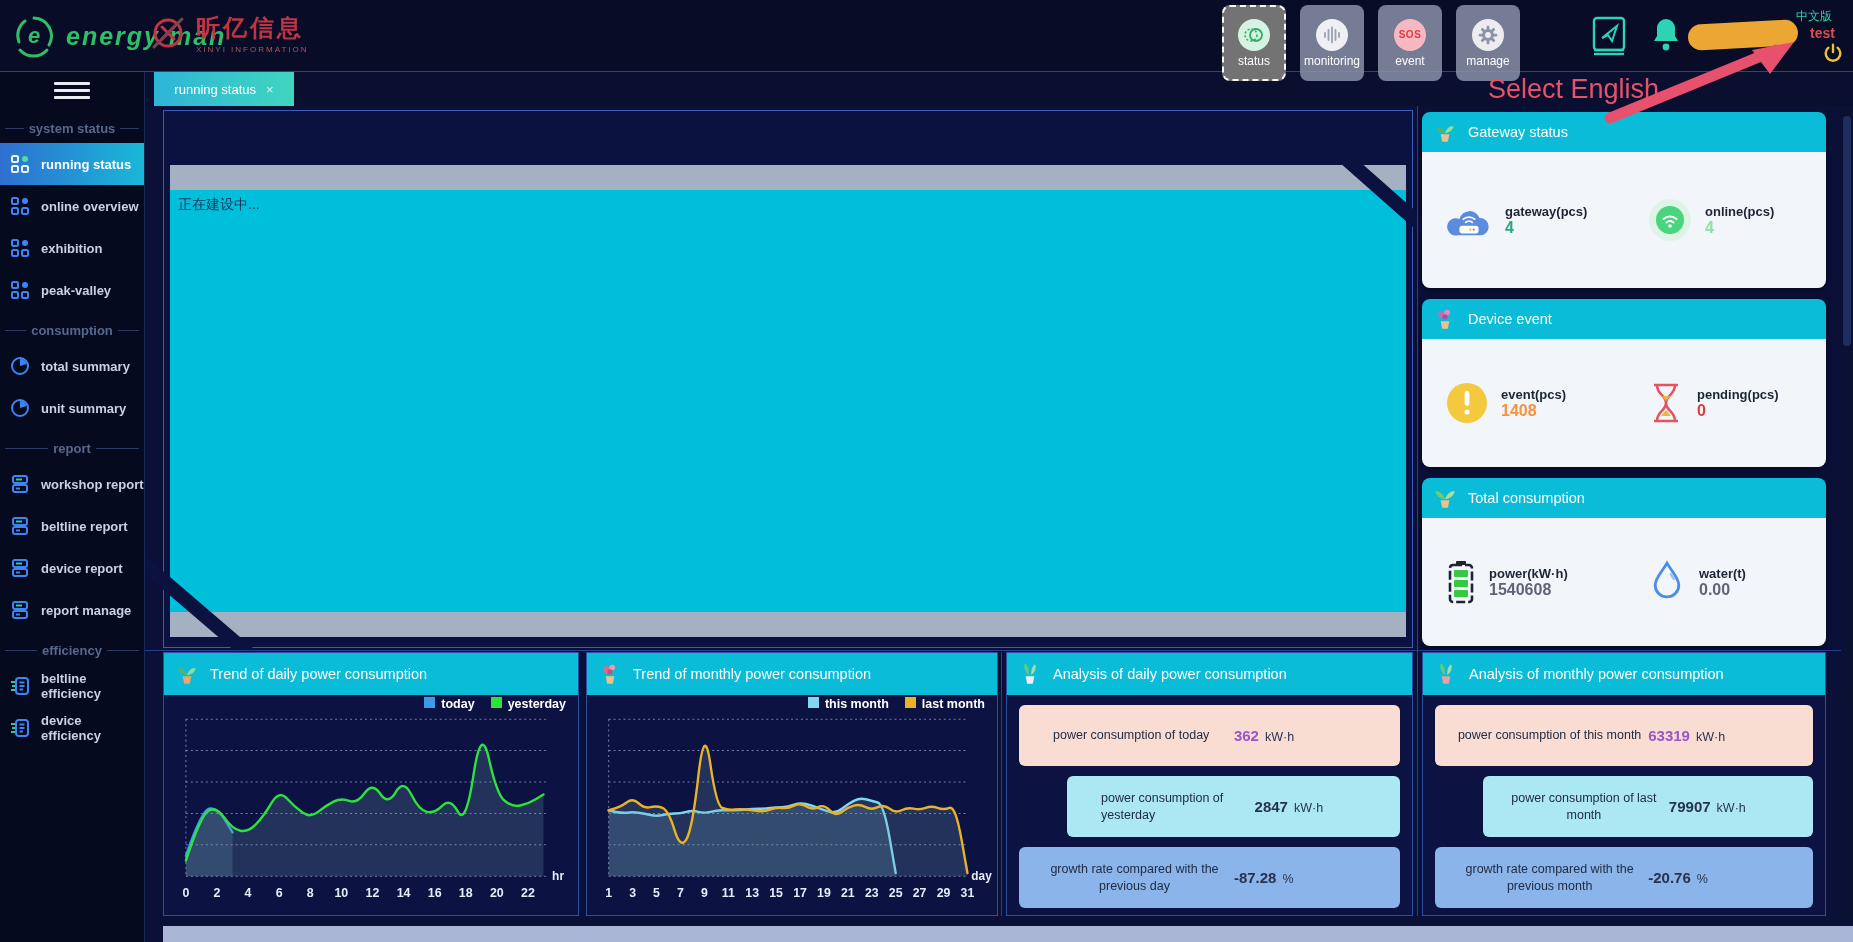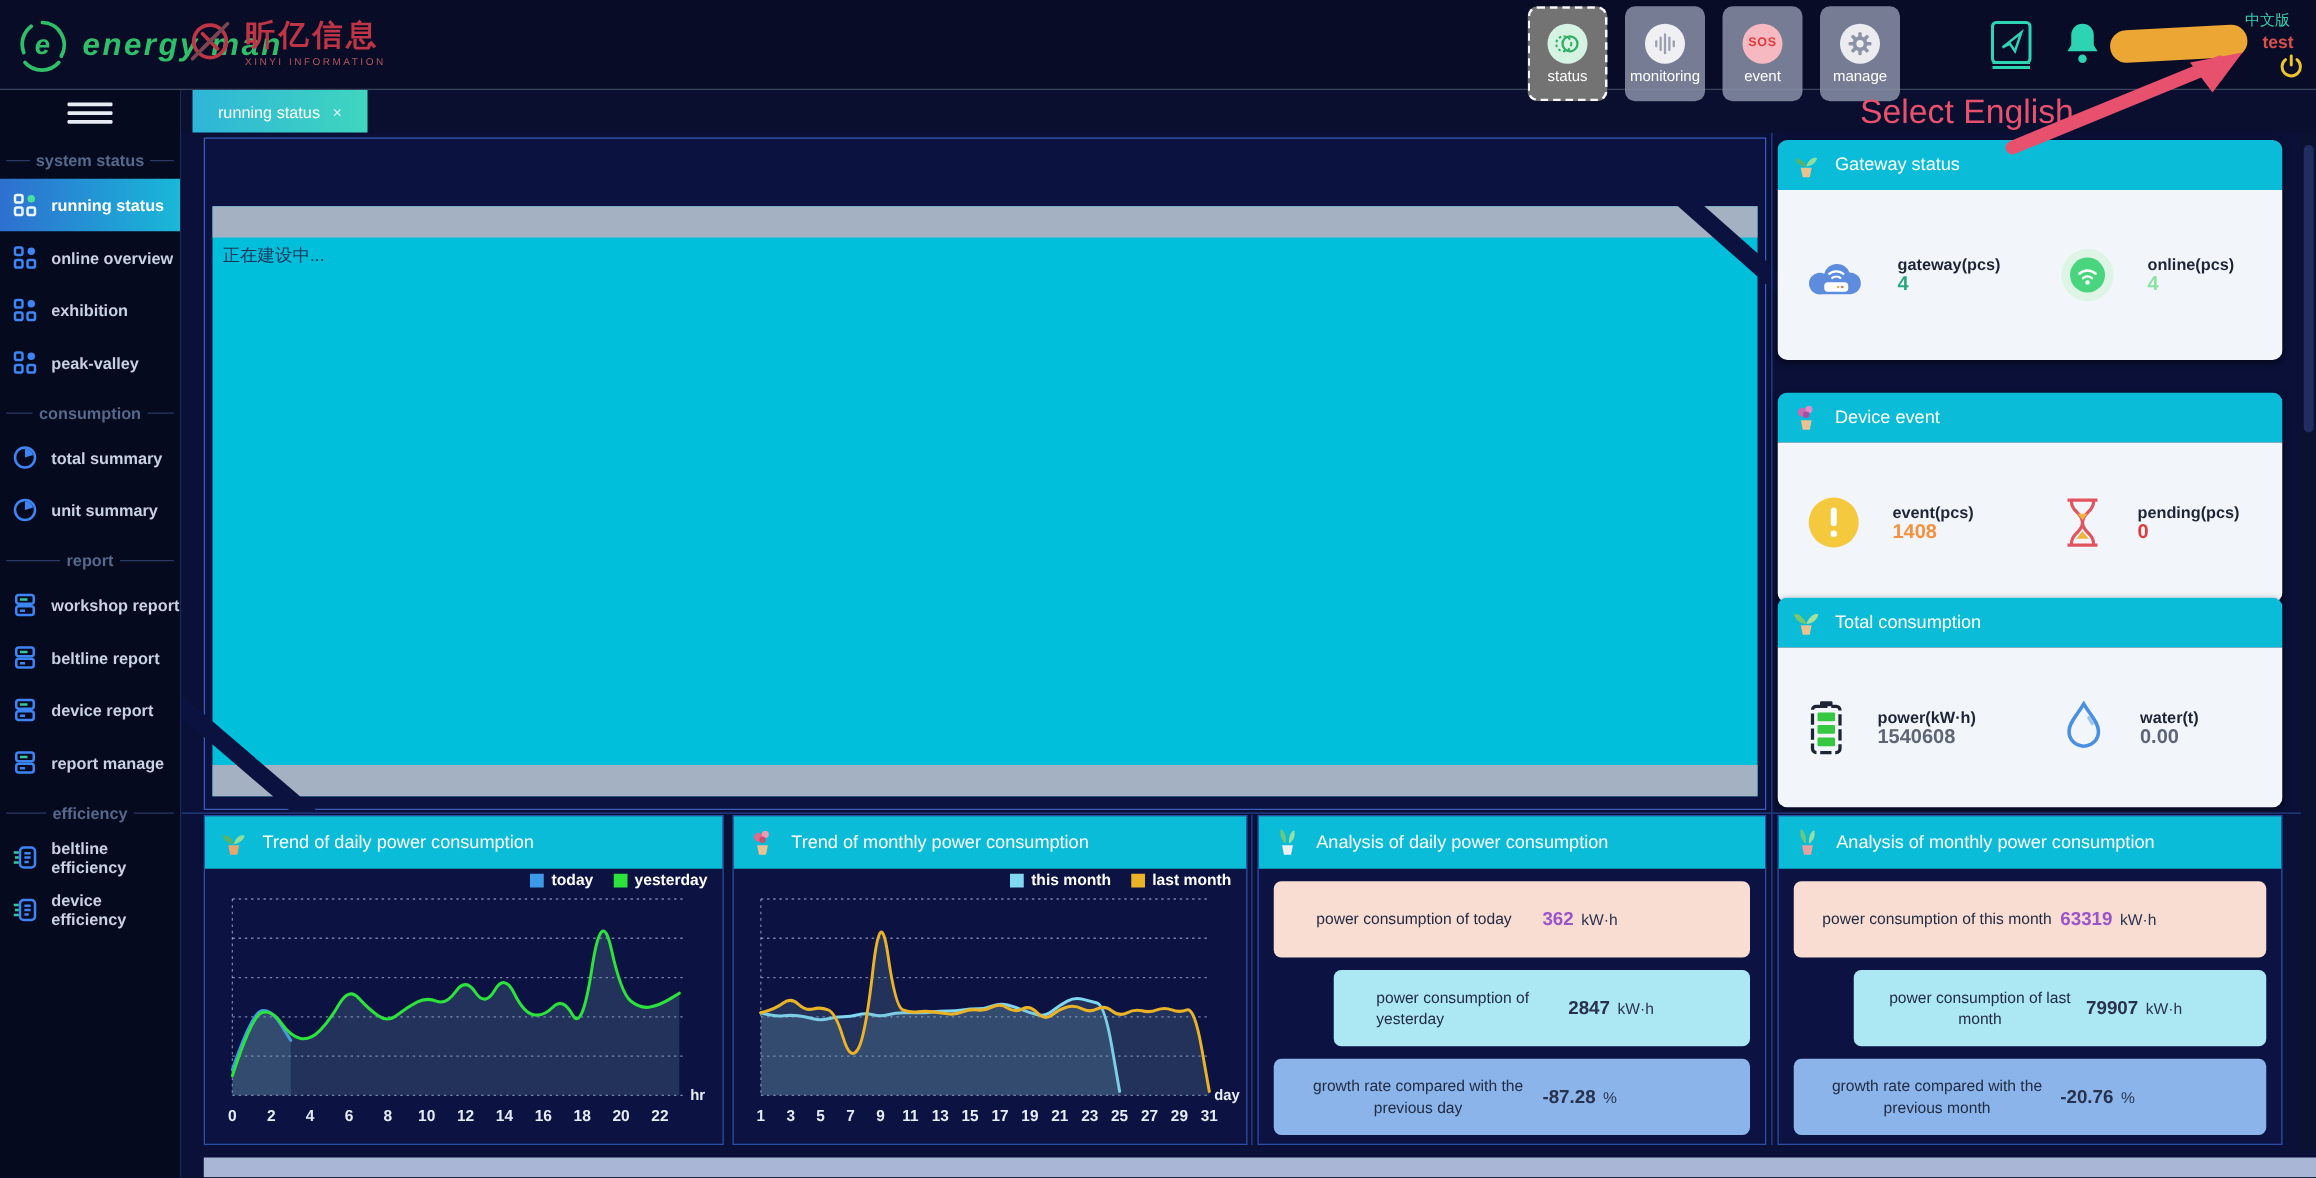--- a/index.html
+++ b/index.html
@@ -54,30 +54,30 @@
   .band.top { top:0; } .band.bottom { bottom:0; }
   .notch { position:absolute; background:#0b1240; width:170px; height:14px; }
   .notch.tr { right:-58px; top:16px; transform:rotate(41.5deg); }
   .notch.bl { left:-55px; bottom:18px; transform:rotate(40.6deg); }
   .construction { position:absolute; left:8px; top:31px; color:#15355a; font-size:14px; }
 
   
   .status-card { position:absolute; left:1277px; width:404px; border-radius:8px; overflow:hidden; box-shadow:0 2px 6px rgba(0,0,0,.5); }
   .card-head { height:40px; background:#0abcd8; display:flex; align-items:center; gap:10px; padding-left:10px; color:#fff; font-size:14.5px; }
   .card-body { background:#f2f5fa; display:flex; align-items:center; }
-  .metric { display:flex; align-items:center; gap:26px; width:50%; padding-left:24px; }
+  .metric { display:flex; align-items:center; gap:13px; width:50%; padding-left:24px; }
   .metric .txt b { display:block; color:#1c2436; font-size:13px; }
   .metric .txt .val { font-size:16px; font-weight:bold; margin-top:3px; }
 
   
   .bpanel { position:absolute; top:546px; height:264px; background:#0c1342; border:1px solid #2c4fa6; }
   .bpanel .card-head { height:42px; }
   .bpanel .pbody { position:relative; height:220px; }
   .legend { position:absolute; right:12px; top:2px; display:flex; gap:16px; color:#fff; font-size:12.5px; font-weight:bold; z-index:2; }
-  .legend .leg-item { display:flex; align-items:center; cursor:pointer; }
+  .legend .leg-item { display:flex; cursor:pointer; }
   .legend i { display:inline-block; width:11px; height:11px; margin-right:6px; }
   .plot { position:absolute; left:0; right:0; top:14px; bottom:0; }
   .plot svg { width:100%; height:100%; }
 
   .acard-body { padding:10px 12px; display:flex; flex-direction:column; gap:10px; }
   .arow { height:61px; border-radius:6px; display:flex; align-items:center; padding:0 16px; }
   .arow.r0 { background:#f9dcd2; } .arow.r1 { background:#abe8f4;margin-left:48px; } .arow.r2 { background:#8ab4ea; }
   .arow .albl { width:57%; color:#222c44; font-size:12.5px; line-height:1.35; padding-left:18px; }
   .arow .albl.c { text-align:center; padding-left:0; }
   .arow .aval { font-size:15px; font-weight:bold; color:#28324e; }
@@ -370,21 +370,21 @@
               <circle cx="22" cy="22" r="21" fill="#def5e6"></circle>
               <circle cx="22" cy="22" r="14" fill="#49d47e"></circle>
               <path d="M15.5 21 a9.5 9.5 0 0 1 13 0 M18.5 24.5 a5.5 5.5 0 0 1 7 0" stroke="#fff" stroke-width="2" fill="none" stroke-linecap="round"></path>
               <circle cx="22" cy="28" r="1.8" fill="#fff"></circle>
             </svg>
           <div class="txt"><b>online(pcs)</b><span class="val" style="color: rgb(139, 226, 162);">4</span></div>
         </div>
       </div>
     </div>
 
-    <div class="status-card" style="top:208px; height:168px">
+    <div class="status-card" style="top:193px; height:168px">
       <div class="card-head">
         <svg width="26" height="26" viewBox="0 0 24 24">
             <circle cx="9" cy="8" r="3.2" fill="#c86ab4"></circle>
             <circle cx="14" cy="6" r="2.6" fill="#e08ac8"></circle>
             <circle cx="12" cy="10" r="2.4" fill="#a850a0"></circle>
             <path d="M8 14 h8 l-1.4 7 h-5.2 z" fill="#e9c28f"></path>
           </svg>
         <span>Device event</span>
       </div>
       <div class="card-body" style="height:128px">

